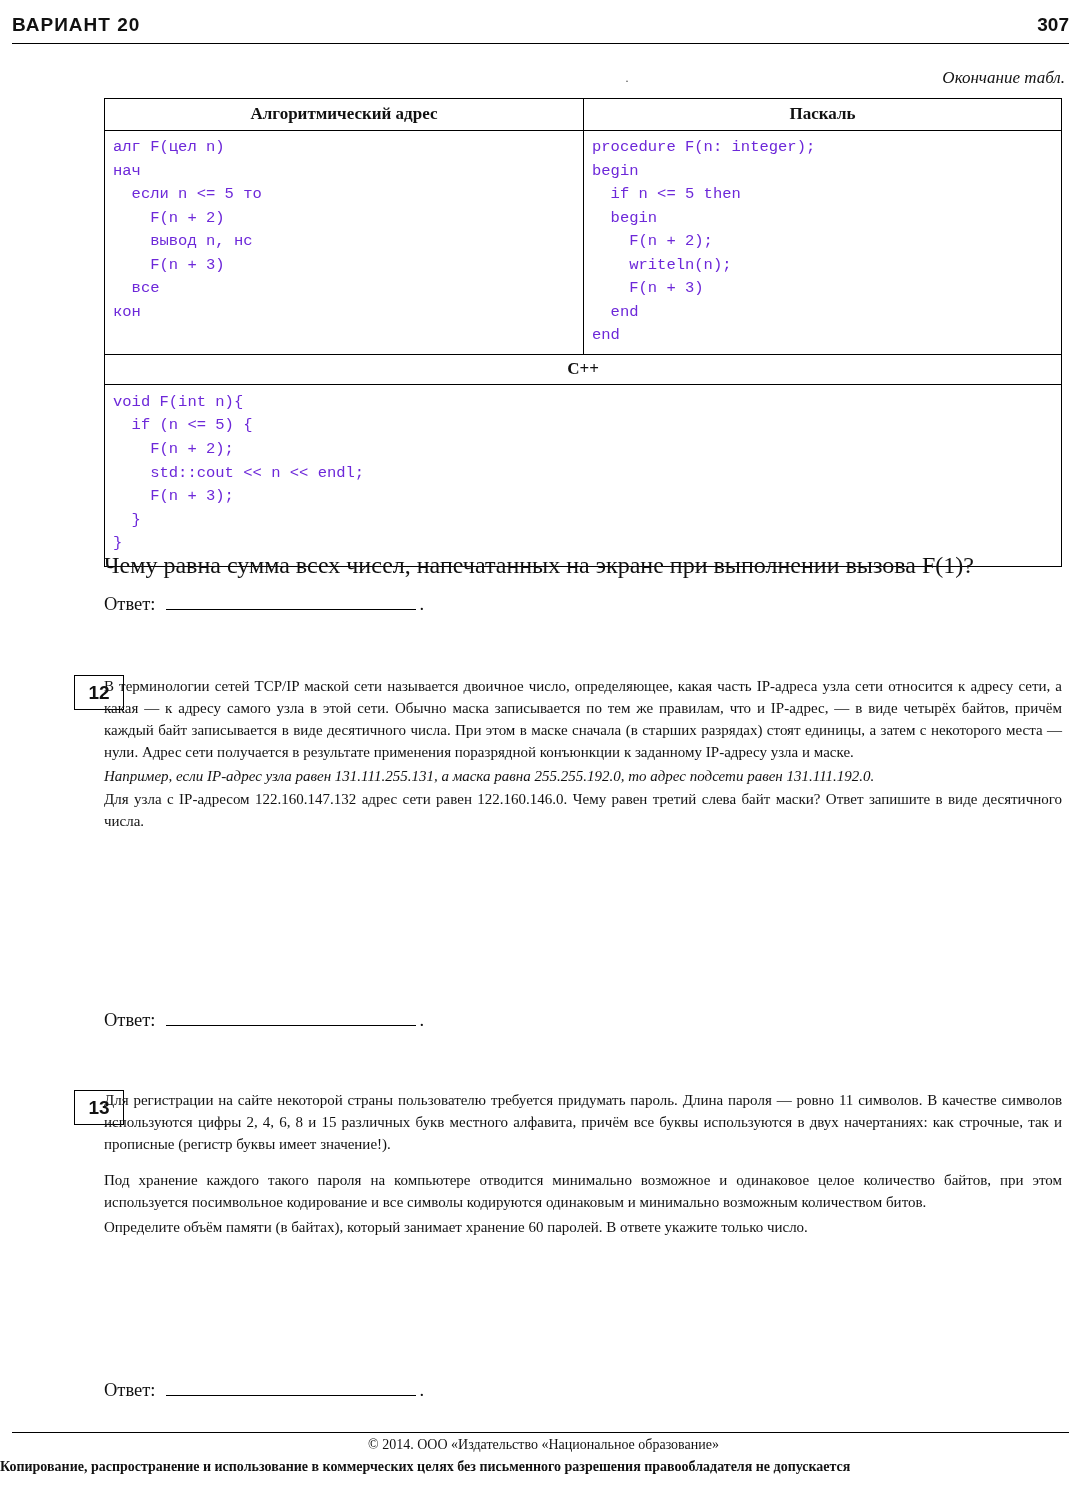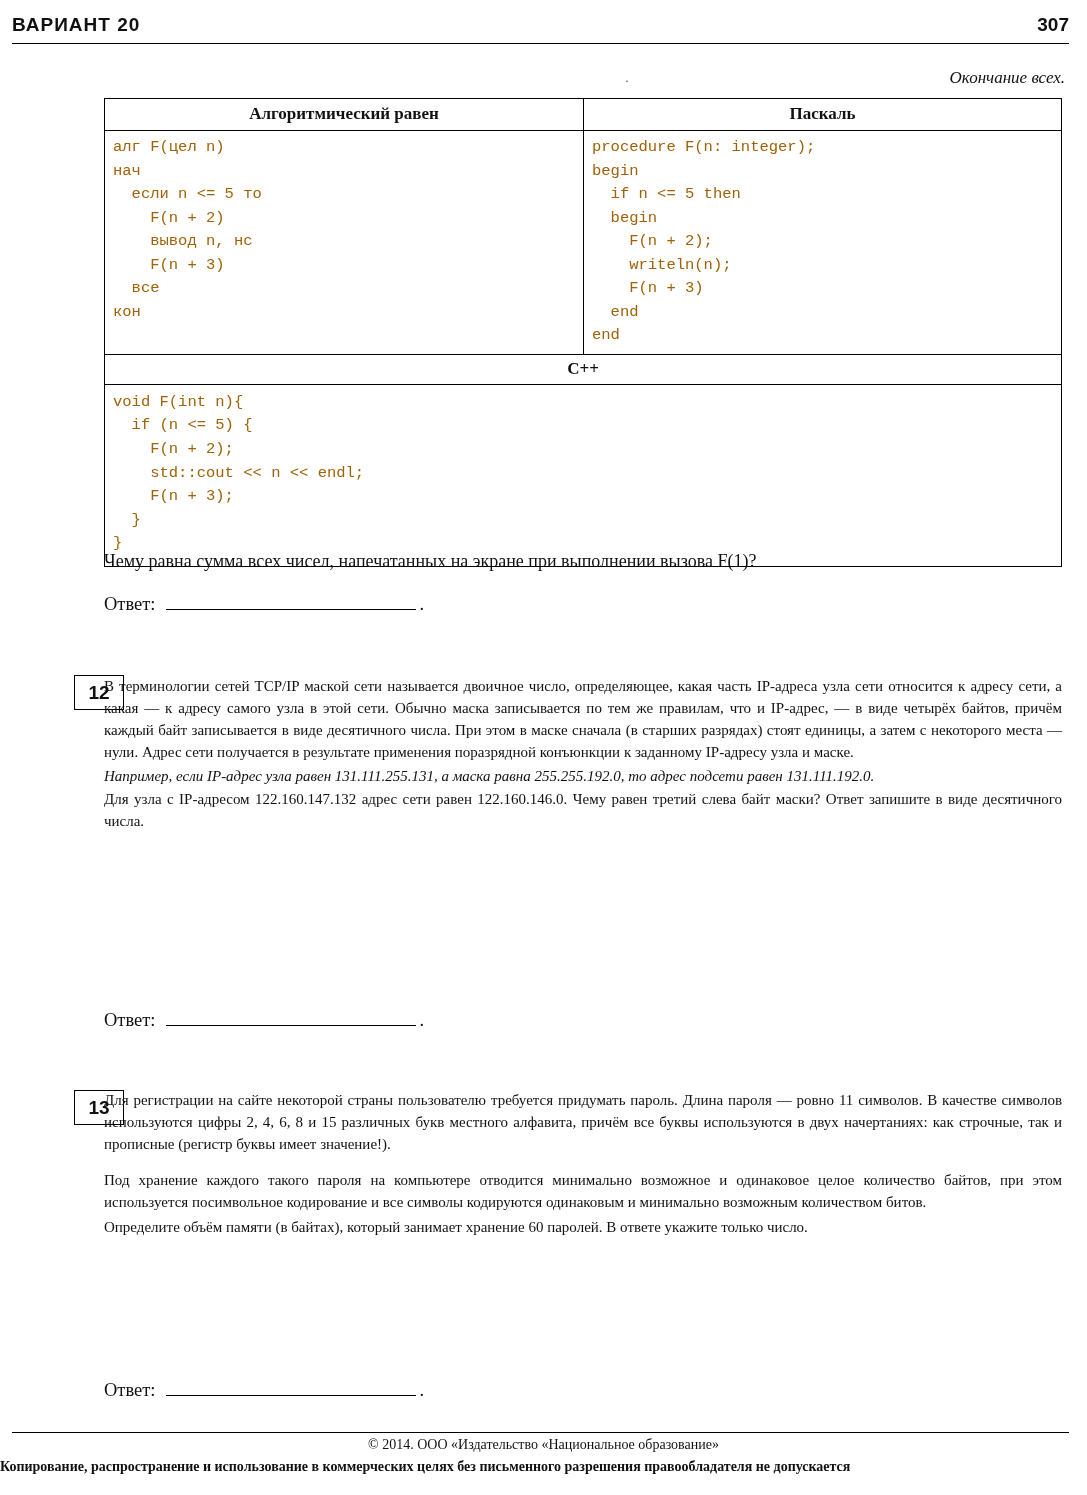--- a/index.html
+++ b/index.html
@@ -102,41 +102,41 @@
     text-align: center;
     font-weight: bold;
     font-size: 17px;
     font-family: "Liberation Serif", serif;
   }
   .ct-code {
     font-family: "Liberation Mono", monospace;
     font-size: 15.5px;
     line-height: 1.52;
     white-space: pre;
-    color: #a16207;
+    color: #6d28d9;
     min-height: 205px;
   }
   .ct-left .ct-code { min-height: 205px; }
   .ct-cpp-head {
     border-top: 1px solid #000;
     border-bottom: 1px solid #000;
     text-align: center;
     font-weight: bold;
     font-size: 17px;
     padding: 4px 0 5px 0;
   }
   .ct-cpp-body {
     padding: 6px 8px 10px 8px;
   }
   .ct-cpp-body .ct-code { min-height: 145px; }
 
   
   .qtext {
     position: absolute;
-    font-size: 18px;
+    font-size: 24px;
     line-height: 1.45;
     text-align: justify;
   }
   .answer-line {
     position: absolute;
     font-size: 18.5px;
   }
   .answer-line .blank {
     display: inline-block;
     width: 250px;
@@ -211,25 +211,25 @@
 
 <div class="page">
 
   <div class="header">
     <div class="header-title">ВАРИАНТ 20</div>
     <div class="header-page">307</div>
     <div class="header-rule"></div>
   </div>
 
   <div class="tiny-mark">·</div>
-  <div class="tabl-cont">Окончание всех.</div>
+  <div class="tabl-cont">Окончание табл.</div>
 
   <div class="code-table">
     <div class="ct-row ct-head">
-      <div class="ct-cell ct-left ct-title">Алгоритмический равен</div>
+      <div class="ct-cell ct-left ct-title">Алгоритмический адрес</div>
       <div class="ct-cell ct-right ct-title">Паскаль</div>
     </div>
     <div class="ct-row">
       <div class="ct-cell ct-left">
         <div class="ct-code">алг F(цел n)
 нач
   если n &lt;= 5 то
     F(n + 2)
     вывод n, нс
     F(n + 3)

